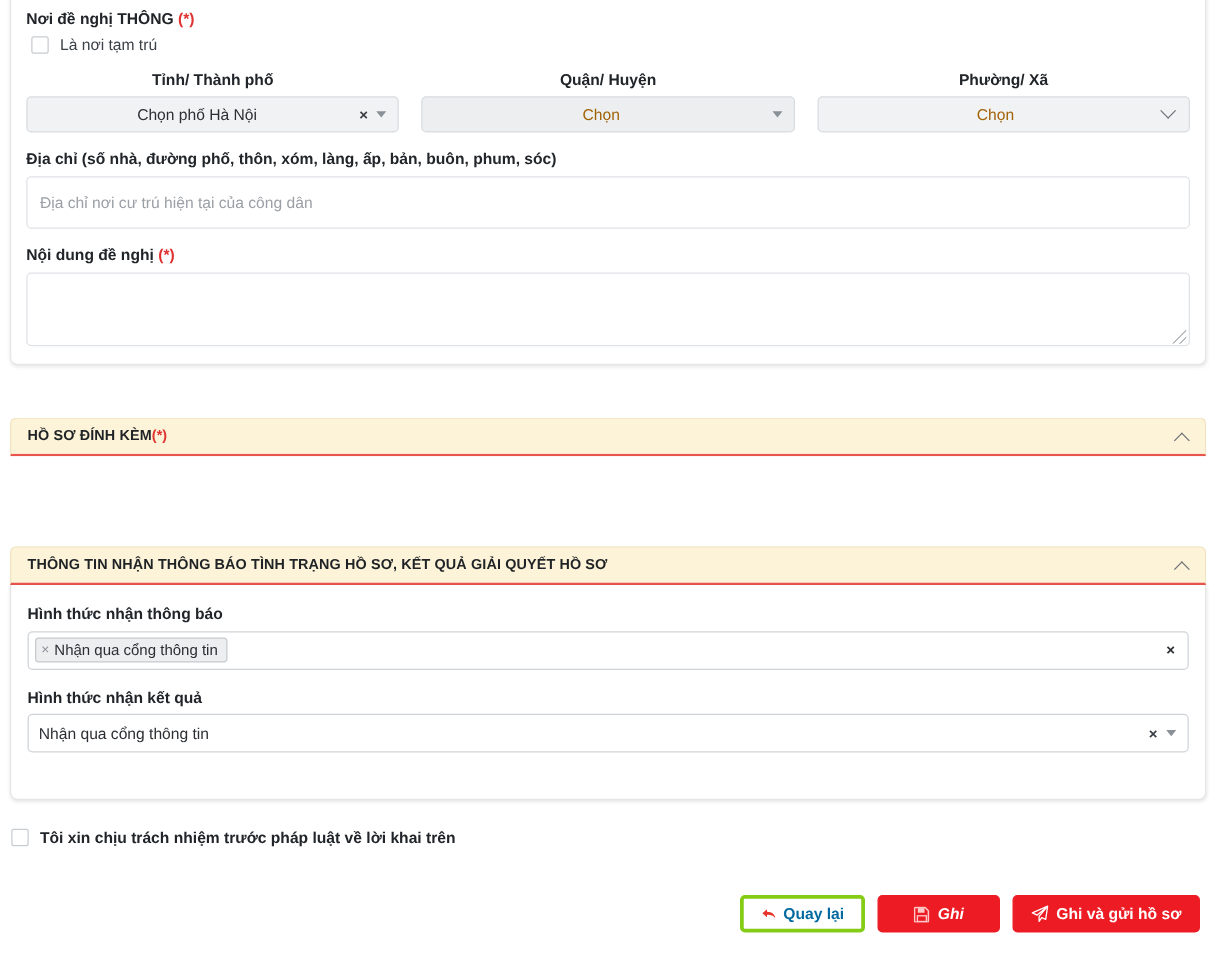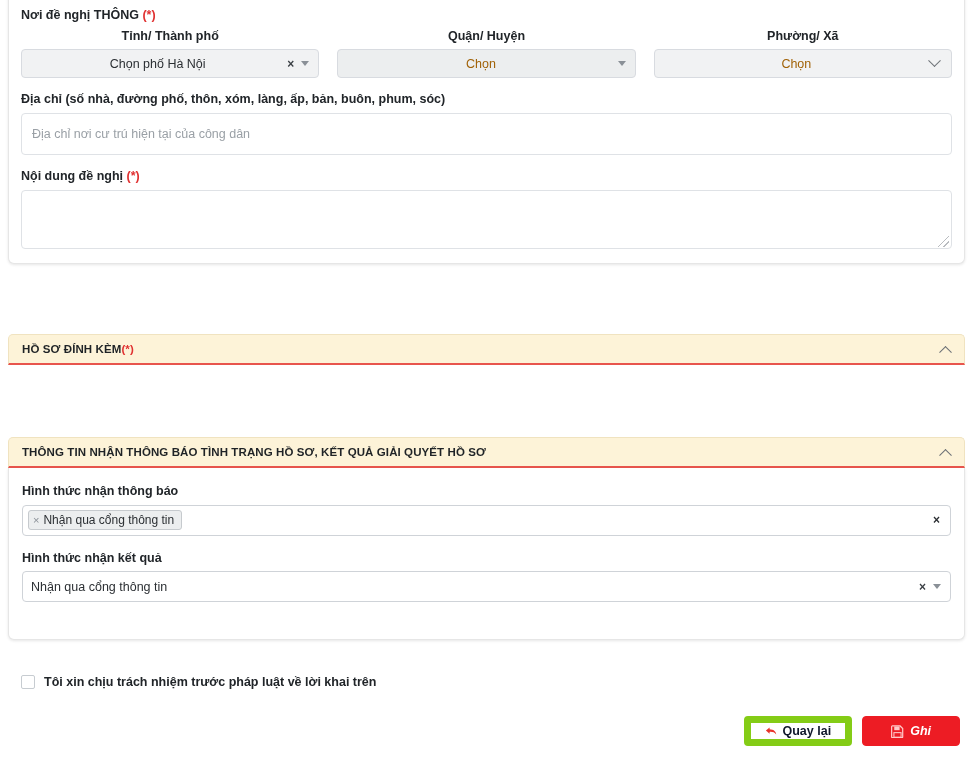--- a/index.html
+++ b/index.html
@@ -194,22 +194,22 @@
     display: inline-flex; align-items: center; justify-content: center;
     gap: 6px;
     font-size: 12.5px;
     font-weight: bold;
     cursor: pointer;
     padding: 0 14px;
     white-space: nowrap;
   }
   .btn-outline {
     background: #fff;
-    border: 7px solid #84cc16;
-    color: #0f172a;
+    border: 3px solid #84cc16;
+    color: #0369a1;
     align-items: center;
   }
   .btn-solid {
     background: #ed1c24;
     border: 1px solid #ed1c24;
     color: #fff;
   }
   .ico { display: inline-flex; align-items: center; }
 </style>
 </head>
@@ -217,20 +217,24 @@
 
 <div class="page">
 
   <div class="panel-top">
 
     <div class="lbl lbl-strong">
       <span>Nơi đề nghị THÔNG</span>
       <span class="req">(*)</span>
     </div>
 
+    <div class="chk-row">
+      <span class="chk-box"></span>
+      <span class="chk-label">Là nơi tạm trú</span>
+    </div>
 
     <div class="row3">
 
       <div class="col3">
         <label class="lbl lbl-strong">Tỉnh/ Thành phố</label>
         <div class="control filled">
           <span class="val">Chọn phố Hà Nội</span>
           <span class="ic-clear">×</span>
           <span class="ic-caret"></span>
         </div>
@@ -312,21 +316,21 @@
         <div class="control" style="height:31px; border-color:#cfd3d8;">
           <span class="val">Nhận qua cổng thông tin</span>
           <span class="ic-clear">×</span>
           <span class="ic-caret"></span>
         </div>
       </div>
 
     </div>
   </div>
 
-  <div class="chk-row" style="position:absolute; left:9px; top:663px; margin:12px;">
+  <div class="chk-row" style="position:absolute; left:9px; top:663px; margin:0;">
     <span class="chk-box"></span>
     <span class="chk-label chk-label-bold">Tôi xin chịu trách nhiệm trước pháp luật về lời khai trên</span>
   </div>
 
   <div class="btn-bar">
 
     <div class="btn btn-outline">
       <span class="ico">
         <svg width="12" height="11" viewBox="0 0 12 11" aria-hidden="true">
           <path d="M4.6 1.4 L0.9 4.6 L4.6 7.8 L4.6 5.9 C7.4 5.7 9.6 6.3 11.2 8.6 C10.9 5.1 8.6 3.5 4.6 3.3 Z" fill="#e8342a"></path>
@@ -339,16 +343,24 @@
       <span class="ico">
         <svg width="13" height="13" viewBox="0 0 16 16" aria-hidden="true">
           <path d="M1.6 1.2 h9.6 L14.4 4.4 v10.4 a0.8 0.8 0 0 1 -0.8 0.8 H1.6 a0.8 0.8 0 0 1 -0.8 -0.8 V2 a0.8 0.8 0 0 1 0.8 -0.8 z" fill="none" stroke="#ffc9c9" stroke-width="1.5"></path>
           <rect x="4" y="1.8" width="6.6" height="4.6" fill="#ffc9c9"></rect>
           <rect x="3.6" y="9.4" width="8.8" height="5.6" fill="none" stroke="#ffc9c9" stroke-width="1.3"></rect>
         </svg>
       </span>
       <span>Ghi</span>
     </div>
 
+    <div class="btn btn-solid">
+      <span class="ico">
+        <svg width="14" height="14" viewBox="0 0 16 16" aria-hidden="true">
+          <path d="M15 1 L1 7.2 L5.4 9.2 L13.6 2.6 L7.2 10.4 L7.2 15 L9.6 11.6 L13.2 13.2 Z" fill="none" stroke="#ffffff" stroke-width="1.2" stroke-linejoin="round"></path>
+        </svg>
+      </span>
+      <span>Ghi và gửi hồ sơ</span>
+    </div>
 
   </div>
 
 </div>
 
 </body></html>

